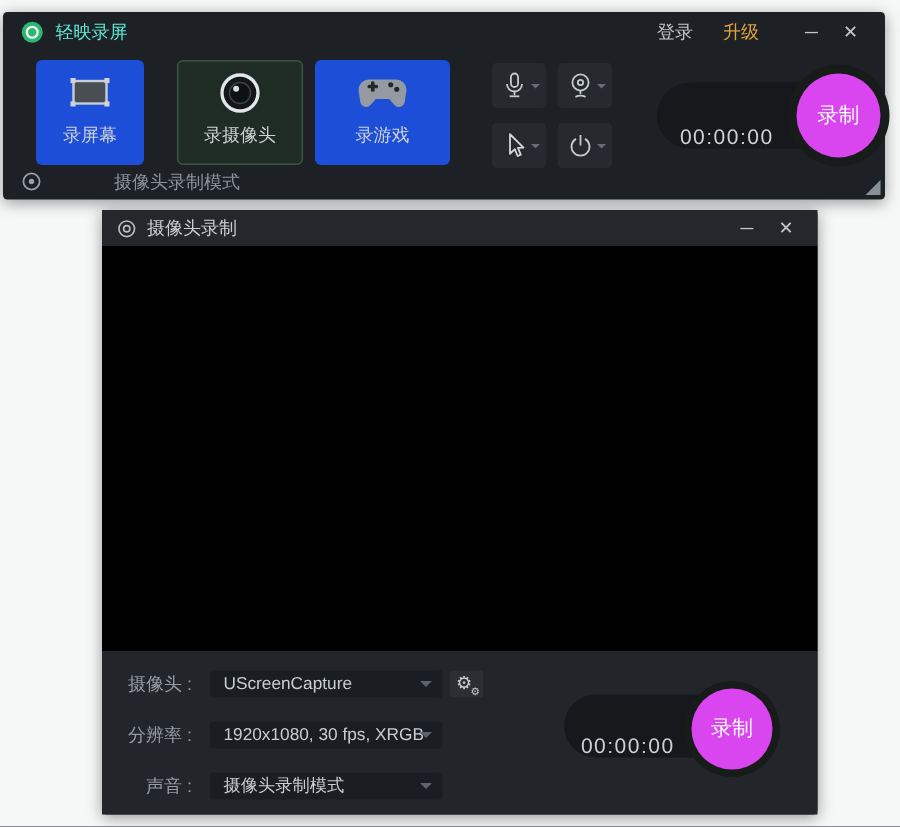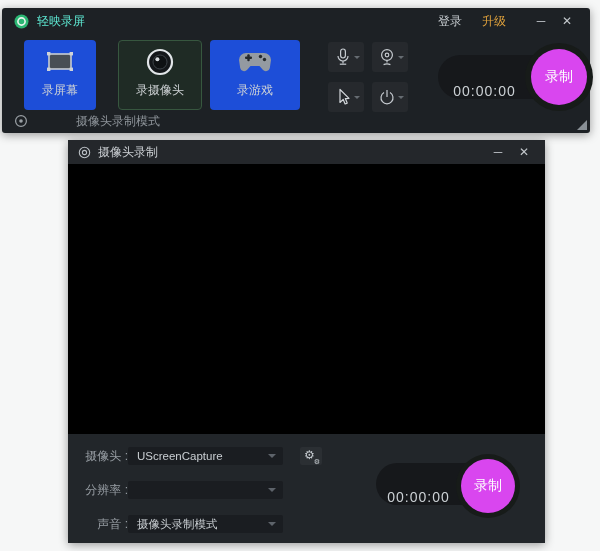--- a/index.html
+++ b/index.html
@@ -89,21 +89,21 @@
   .preview {
     position:absolute; top:24px; left:0; right:0; height:270px; background:#000;
   }
   .settings-panel { position:absolute; top:294px; left:0; right:0; bottom:0; background:#22262a; }
   .setting-row { position:absolute; left:0; height:18px; }
   .setting-label {
     position:absolute; left:0; width:60px; text-align:right;
     font-size:12px; color:#979da3; line-height:18px;
   }
   .dropdown {
-    position:absolute; left:60px; width:155px; height:18px;
+    position:absolute; left:72px; width:155px; height:18px;
     background:#1a1d21; border-radius:2px; cursor:pointer;
     font-size:11.5px; color:#c9ced2; line-height:18px; padding:0 18px 0 9px;
     white-space:nowrap; overflow:hidden;
   }
   .dd-caret {
     position:absolute; right:7px; top:7px;
     width:0; height:0; border-left:4px solid transparent; border-right:4px solid transparent;
     border-top:4px solid #5d636a;
   }
   .gear-btn {
@@ -248,20 +248,21 @@
       </div>
       <div class="gear-btn">
         <span class="gear-big">⚙</span>
         <span class="gear-small">⚙</span>
       </div>
     </div>
 
     <div class="setting-row" style="top:47px; right:0;">
       <span class="setting-label">分辨率 :</span>
       <div class="dropdown">
+        <span>1920x1080, 30 fps, XRGB</span>
         <span class="dd-caret"></span>
       </div>
     </div>
 
     <div class="setting-row" style="top:81px; right:0;padding-left:38px;">
       <span class="setting-label">声音 :</span>
       <div class="dropdown">
         <span>摄像头录制模式</span>
         <span class="dd-caret"></span>
       </div>

